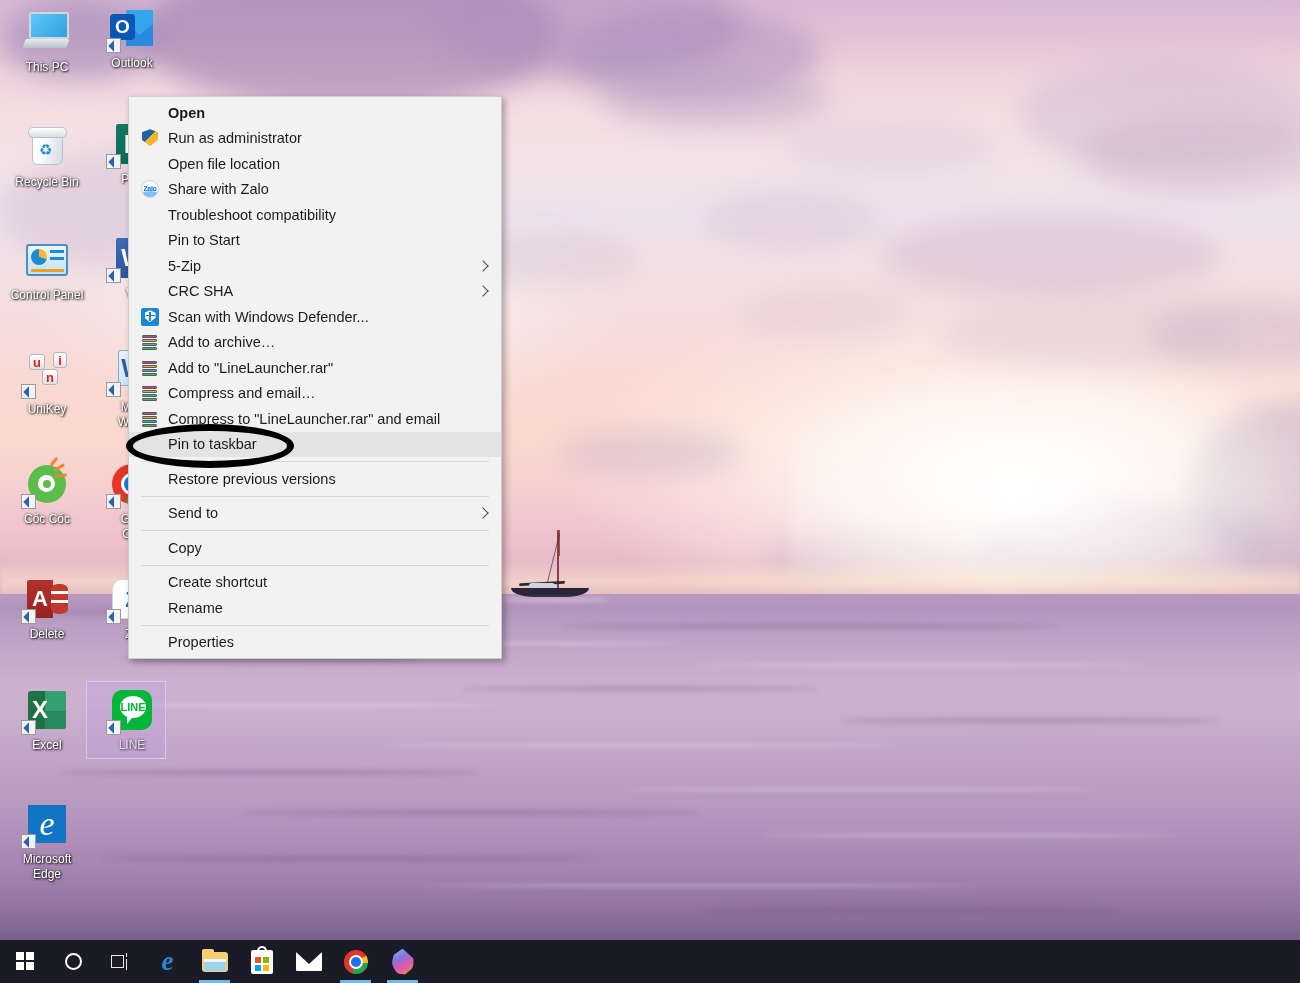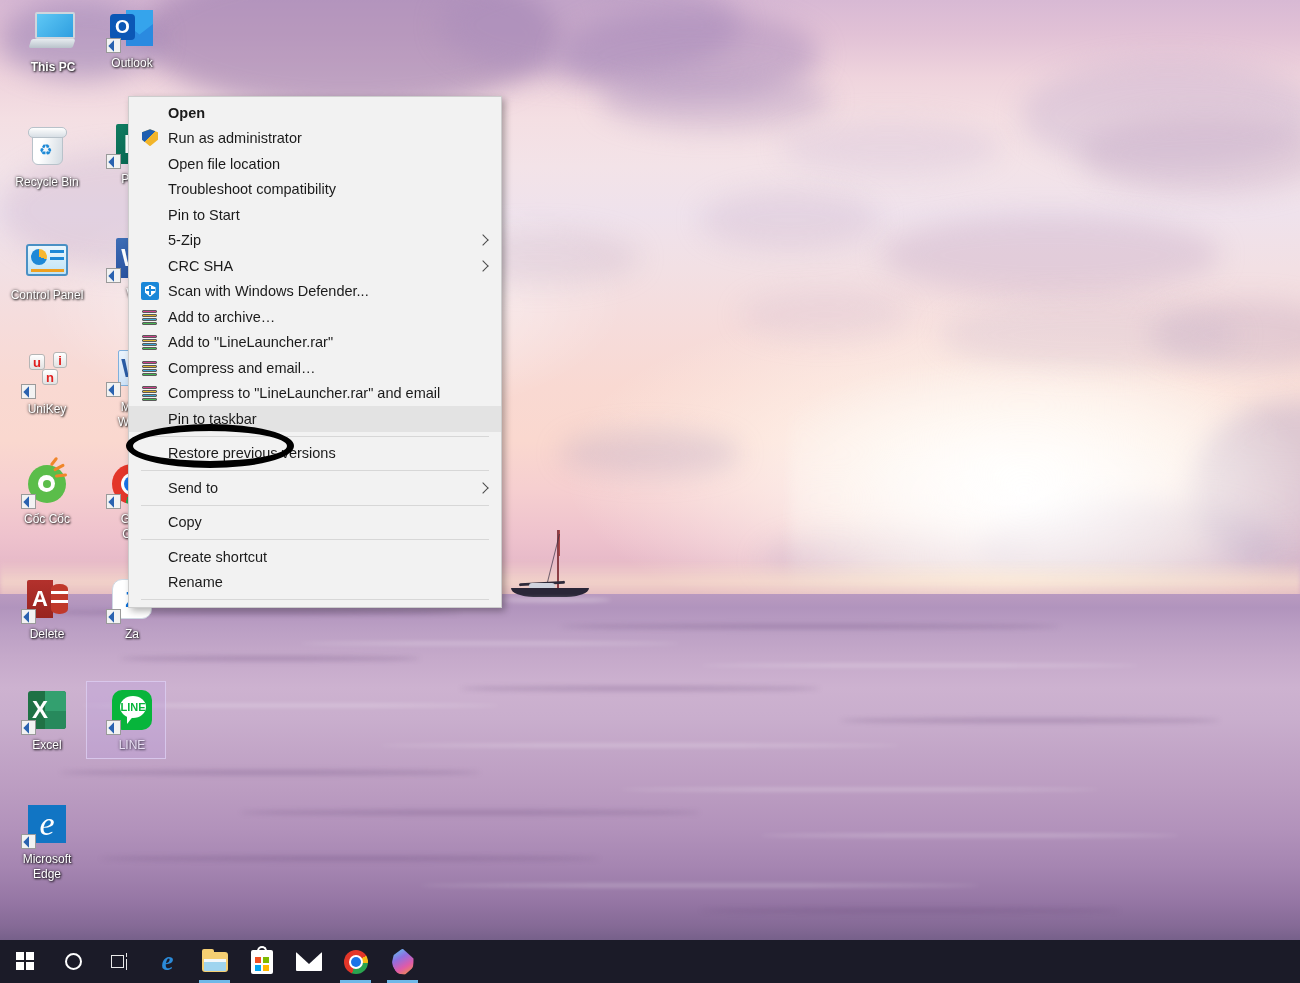--- a/index.html
+++ b/index.html
@@ -407,21 +407,21 @@
   <div class="boat">
     <div class="mast-top"></div>
     <div class="mast"></div>
     <div class="rig"></div>
     <div class="boom"></div>
     <div class="cabin"></div>
     <div class="hull"></div>
     <div class="boat-wake"></div>
   </div>
 
-  <div class="dicon" style="left:11px; top:8px;font-weight:bold;">
+  <div class="dicon" style="left:5px; top:8px;">
     <div class="glyph ic-thispc">
       <div class="mon"></div>
         <div class="kb"></div>
     </div>
     <div class="label">This PC</div>
   </div>
 
   <div class="dicon" style="left:90px; top:4px;">
     <div class="glyph ic-outlook">
       <div class="b1"></div>
@@ -567,20 +567,27 @@
         <span>Open</span>
       </div>
       <div class="mi">
         <span class="mi-icon ico-shield"></span>
         <span>Run as administrator</span>
       </div>
       <div class="mi">
         <span>Open file location</span>
       </div>
       <div class="mi">
+        <span class="mi-icon ico-zalo">
+          <span class="zarc"></span>
+          <span class="zlo">Zalo</span>
+        </span>
+        <span>Share with Zalo</span>
+      </div>
+      <div class="mi">
         <span>Troubleshoot compatibility</span>
       </div>
       <div class="mi">
         <span>Pin to Start</span>
       </div>
       <div class="mi">
         <span>5-Zip</span>
         <span class="chev"></span>
       </div>
       <div class="mi">
@@ -647,20 +654,23 @@
         <span>Copy</span>
       </div>
       <div class="msep"></div>
       <div class="mi">
         <span>Create shortcut</span>
       </div>
       <div class="mi">
         <span>Rename</span>
       </div>
       <div class="msep"></div>
+      <div class="mi">
+        <span>Properties</span>
+      </div>
     </div>
 
   <div id="annot-ellipse"></div>
 
   <div id="taskbar">
     <div class="tb-item tb-start">
       <div class="tb-win">
           <span></span>
           <span></span>
           <span></span>

